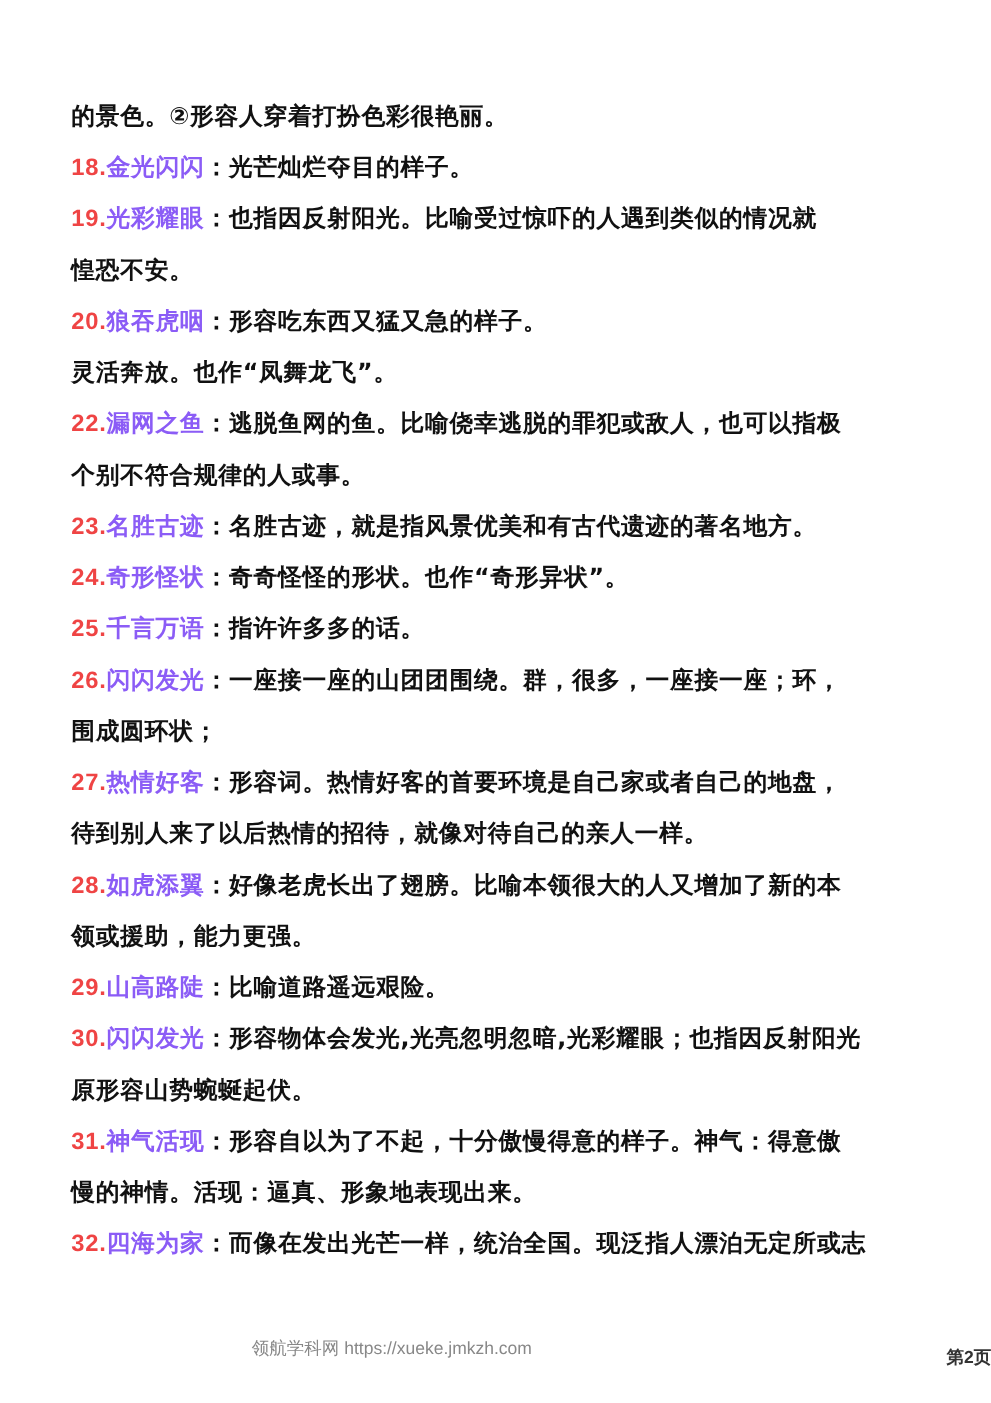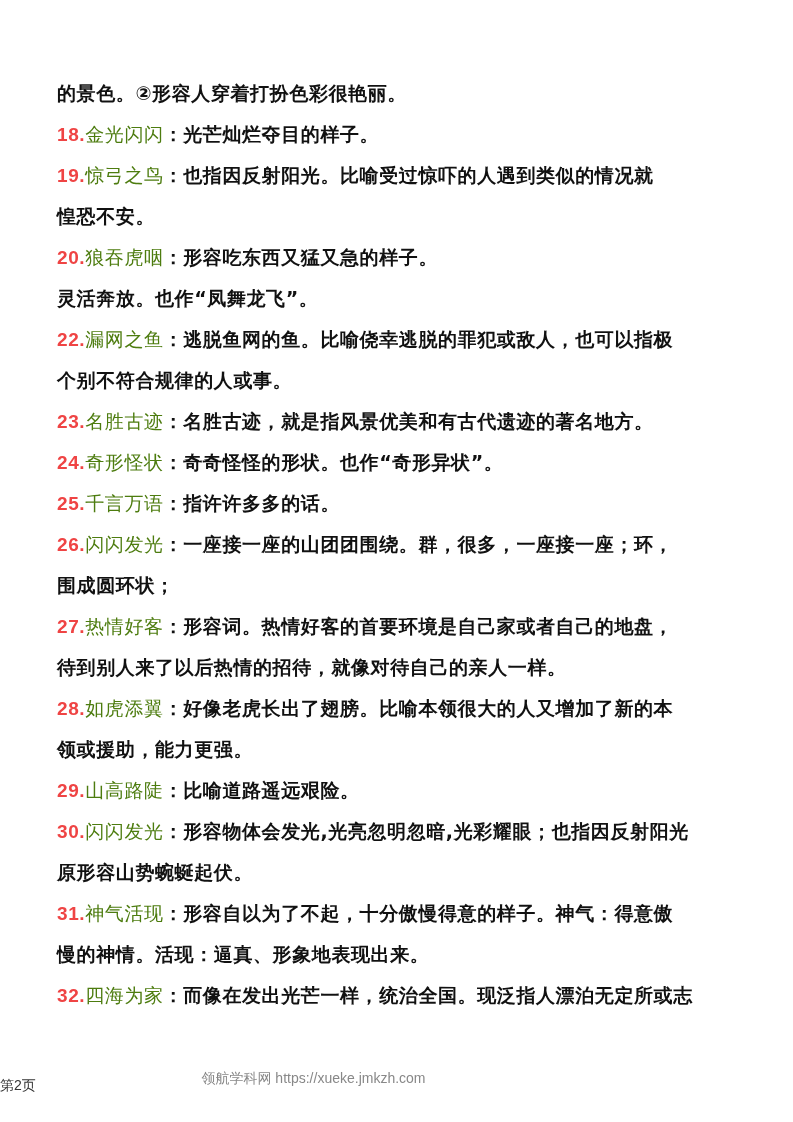--- a/index.html
+++ b/index.html
@@ -1,31 +1,31 @@
 <!DOCTYPE html>
 <html><head>
 <meta charset="utf-8">
 <style>
   html, body { margin: 0; padding: 0; background: #ffffff; }
   body { width: 793px; height: 1122px; position: relative; overflow: hidden;
          font-family: "DejaVu Sans", "Liberation Sans", sans-serif; color: #111111; }
   .page { position: absolute; left: 57px; top: 73px; width: 690px; }
   .line { height: 41px; line-height: 41px; font-size: 19px; font-weight: bold; white-space: nowrap; letter-spacing: 0.6px; }
   .num { color: #ef4444; font-family: "Liberation Sans", sans-serif; font-weight: bold; }
-  .term { color: #4d7c0f; font-weight: normal; }
+  .term { color: #8b5cf6; font-weight: bold; }
   .footer { position: absolute; top: 1070px; left: 0; width: 627px; text-align: center; font-size: 14px; color: #888888; font-family: "Liberation Sans", sans-serif; }
-  .pageno { position: absolute; top: 1077px; left: 0; width: 793px; text-align: left; font-size: 14px; color: #333333; font-family: "Liberation Sans", sans-serif; }
+  .pageno { position: absolute; top: 1077px; left: 0; width: 793px; text-align: right; font-size: 14px; color: #333333; font-family: "Liberation Sans", sans-serif; font-weight: bold; }
 </style>
 </head>
 <body>
 
 <div class="page">
   <div class="line"><span class="num"></span><span class="term"></span><span>的景色。②形容人穿着打扮色彩很艳丽。</span></div>
   <div class="line"><span class="num">18.</span><span class="term">金光闪闪</span><span>：光芒灿烂夺目的样子。</span></div>
-  <div class="line"><span class="num">19.</span><span class="term">惊弓之鸟</span><span>：也指因反射阳光。比喻受过惊吓的人遇到类似的情况就</span></div>
+  <div class="line"><span class="num">19.</span><span class="term">光彩耀眼</span><span>：也指因反射阳光。比喻受过惊吓的人遇到类似的情况就</span></div>
   <div class="line"><span class="num"></span><span class="term"></span><span>惶恐不安。</span></div>
   <div class="line"><span class="num">20.</span><span class="term">狼吞虎咽</span><span>：形容吃东西又猛又急的样子。</span></div>
   <div class="line"><span class="num"></span><span class="term"></span><span>灵活奔放。也作“凤舞龙飞”。</span></div>
   <div class="line"><span class="num">22.</span><span class="term">漏网之鱼</span><span>：逃脱鱼网的鱼。比喻侥幸逃脱的罪犯或敌人，也可以指极</span></div>
   <div class="line"><span class="num"></span><span class="term"></span><span>个别不符合规律的人或事。</span></div>
   <div class="line"><span class="num">23.</span><span class="term">名胜古迹</span><span>：名胜古迹，就是指风景优美和有古代遗迹的著名地方。</span></div>
   <div class="line"><span class="num">24.</span><span class="term">奇形怪状</span><span>：奇奇怪怪的形状。也作“奇形异状”。</span></div>
   <div class="line"><span class="num">25.</span><span class="term">千言万语</span><span>：指许许多多的话。</span></div>
   <div class="line"><span class="num">26.</span><span class="term">闪闪发光</span><span>：一座接一座的山团团围绕。群，很多，一座接一座；环，</span></div>
   <div class="line"><span class="num"></span><span class="term"></span><span>围成圆环状；</span></div>

